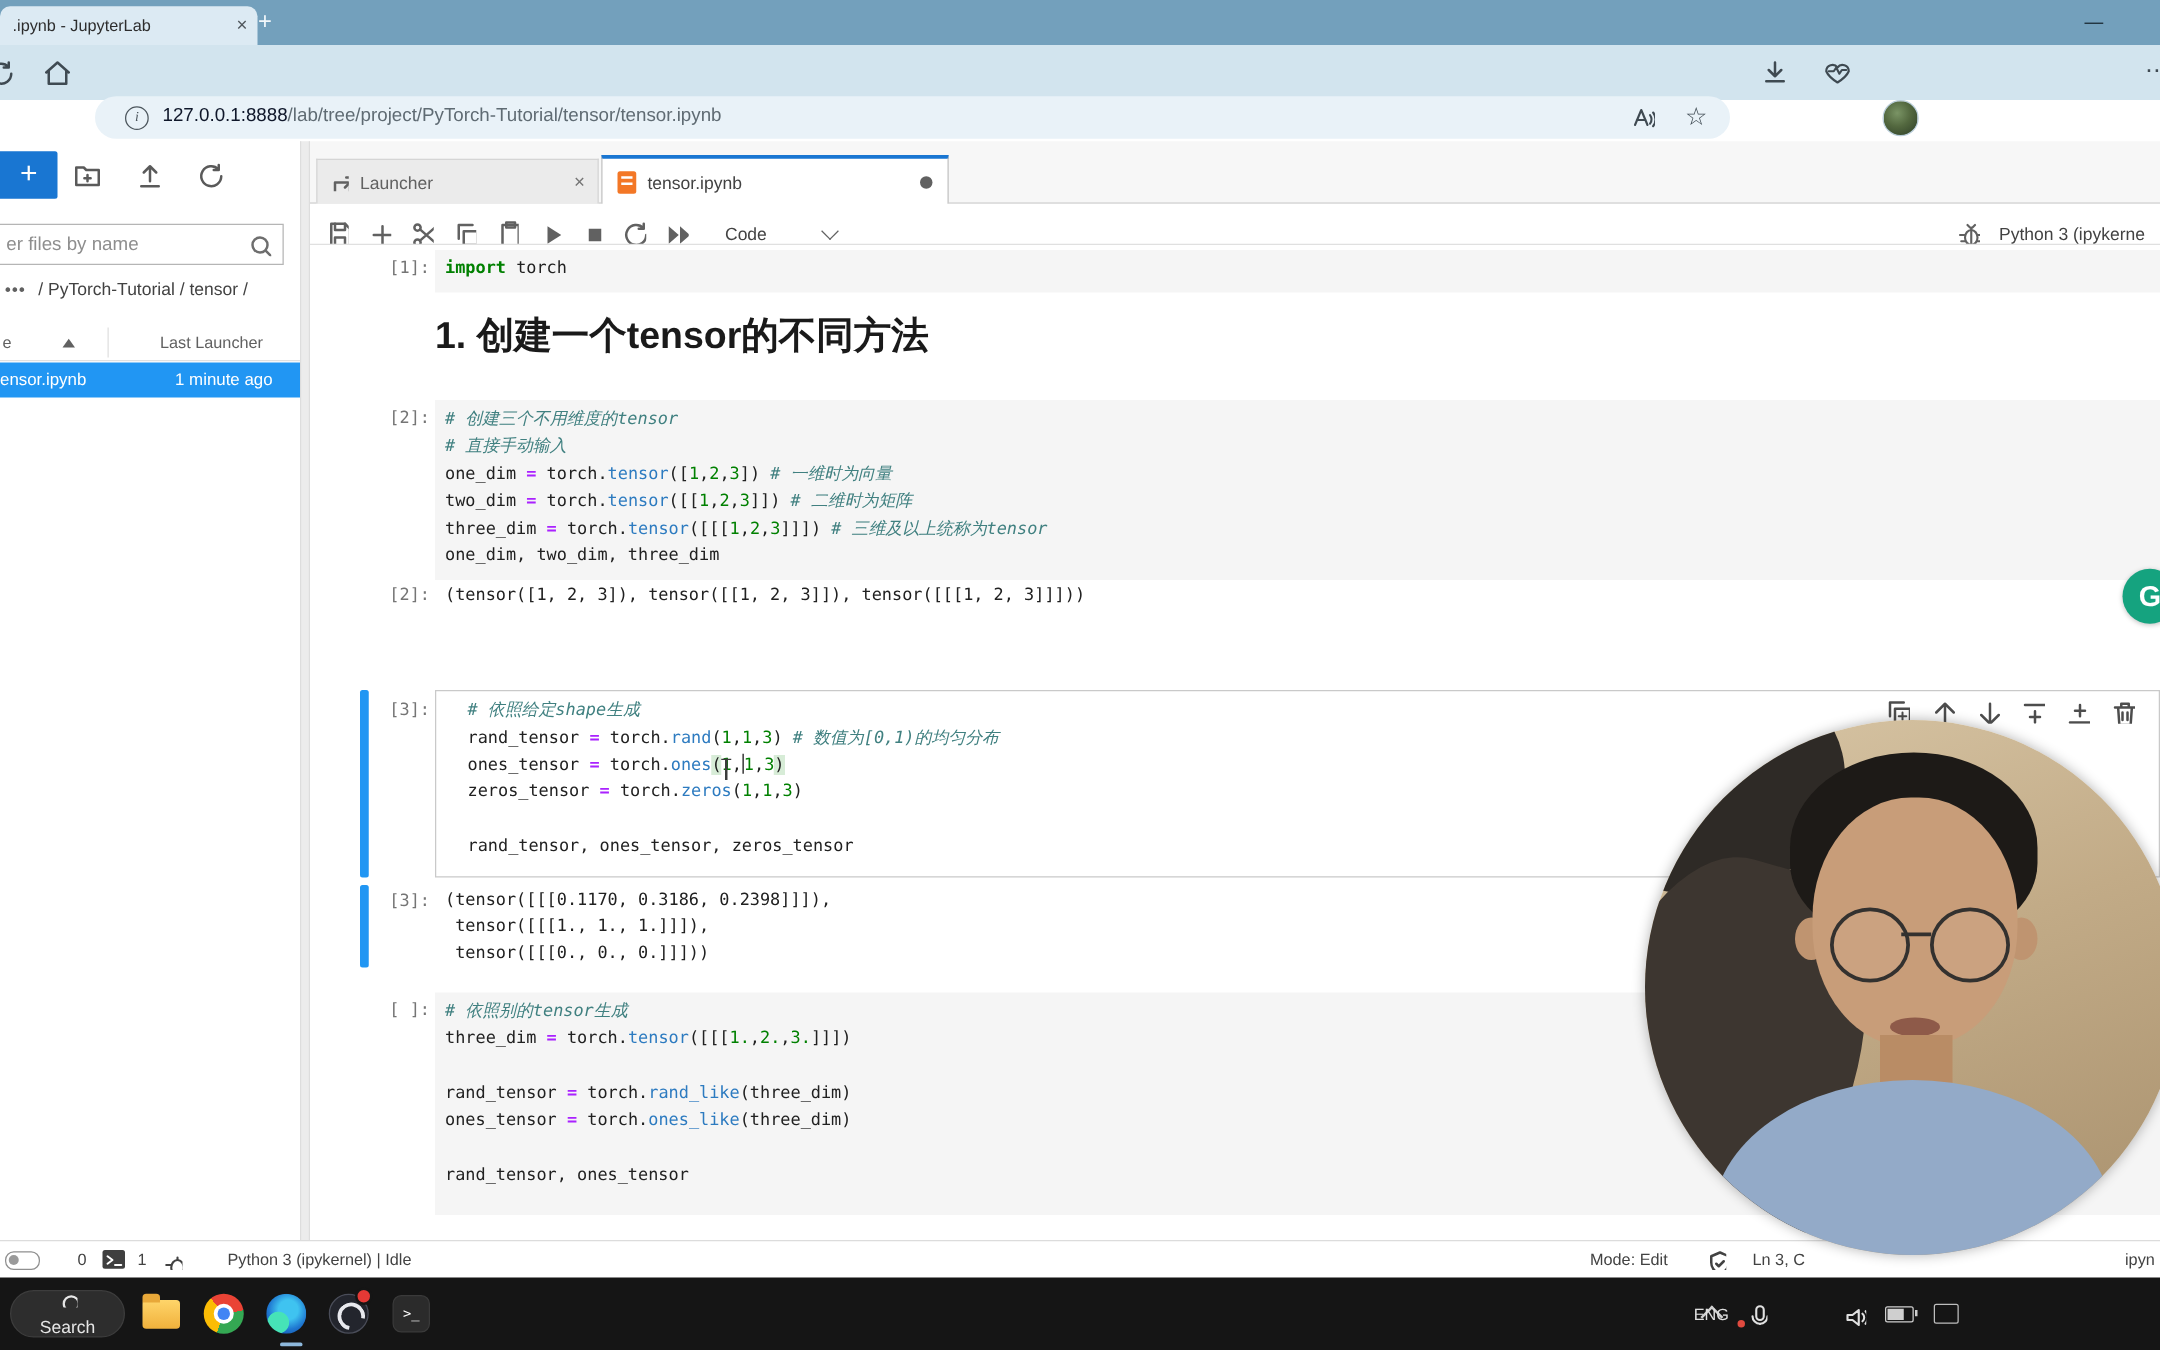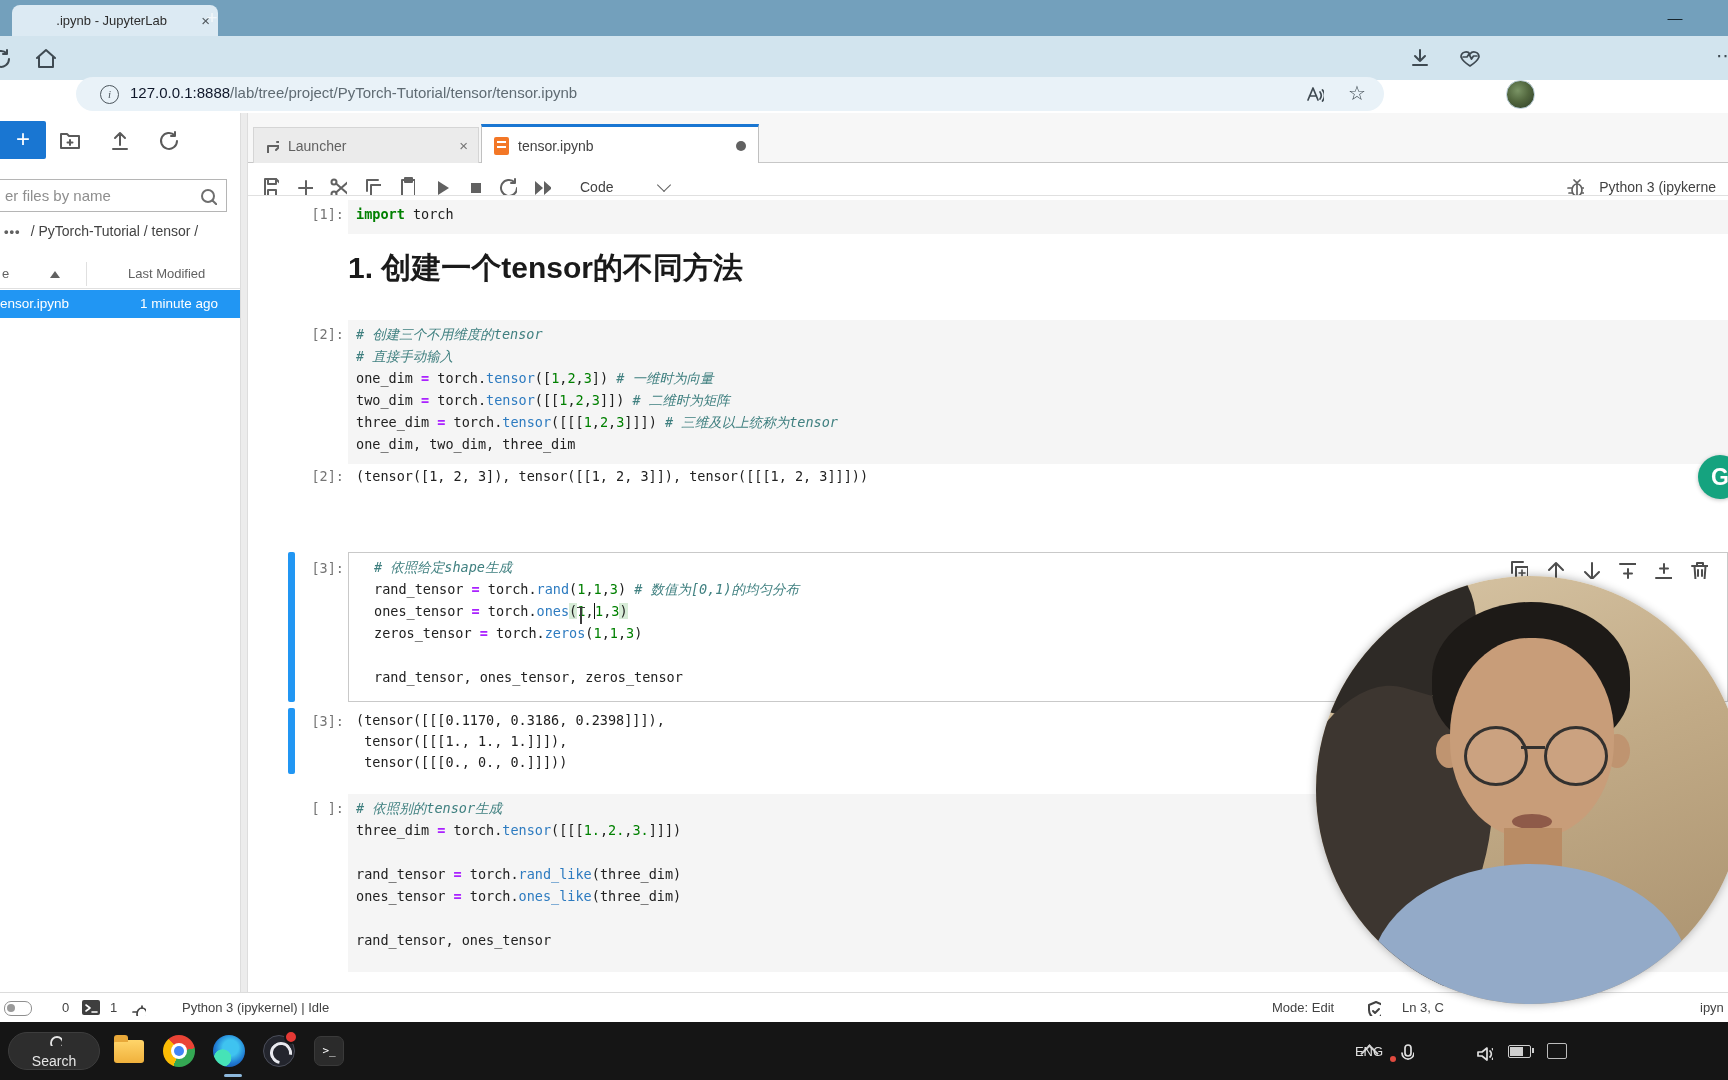--- a/index.html
+++ b/index.html
@@ -3,22 +3,22 @@
 <meta charset="utf-8">
 <style>
   html,body{margin:0;padding:0;background:#444;}
   #screen{position:relative;width:1728px;height:1080px;background:#fff;overflow:hidden;
           font-family:"Liberation Sans",sans-serif;color:#212121;}
   .abs{position:absolute;}
   svg.ic{stroke:currentColor;fill:none;stroke-width:2;stroke-linecap:round;stroke-linejoin:round;display:block;}
 
   
   #titlebar{left:0;top:0;width:1728px;height:36px;background:#73a0bc;}
-  .btab{left:12px;top:5px;width:188px;height:31px;background:#dceaf3;border-radius:8px 8px 0 0;
-        display:flex;align-items:center;padding:0 8px 0 10px;font-size:13px;color:#2d2d2d;text-align:center;}
+  .btab{left:0;top:5px;width:188px;height:31px;background:#dceaf3;border-radius:8px 8px 0 0;
+        display:flex;align-items:center;padding:0 8px 0 10px;font-size:13px;color:#2d2d2d;}
   .btab .ttl{flex:1;white-space:nowrap;overflow:hidden;}
   .btab .x{color:#50575c;font-size:15px;cursor:default;}
   .newtab{left:200px;top:7px;width:24px;height:24px;color:#f2f7fa;font-size:19px;line-height:22px;text-align:center;}
   .winmin{left:1650px;top:6px;width:50px;height:24px;color:#16242c;font-size:15px;text-align:center;line-height:24px;}
 
   #addressbar{left:0;top:36px;width:1728px;height:44px;background:#d2e4ee;}
   .urlpill{left:76px;top:41px;width:1308px;height:34px;background:#e9f2f8;border-radius:17px;}
   .infoicon{left:100px;top:49px;width:17px;height:17px;border:1.5px solid #4c565d;border-radius:50%;
             color:#4c565d;font-size:11px;text-align:center;line-height:16px;font-style:italic;font-family:"Liberation Serif",serif;}
   .urltext{left:130px;top:48px;font-size:15px;white-space:nowrap;}
@@ -234,21 +234,21 @@
 
     <div class="crumb abs">
       <span class="dots">•••</span>
       <span class="path">/ PyTorch-Tutorial / tensor /</span>
     </div>
 
     <div class="listhead abs">
       <span class="frag">e</span>
       <span class="tri"></span>
       <span class="vline"></span>
-      <span class="lm">Last Modified</span>
+      <span class="lm">Last Launcher</span>
     </div>
 
     <div class="filerow abs">
       <span class="fn">ensor.ipynb</span>
       <span class="fm">1 minute ago</span>
     </div>
   </div>
   <div id="sbdivider" class="abs"></div>
 
   <div id="tabbar" class="abs">

